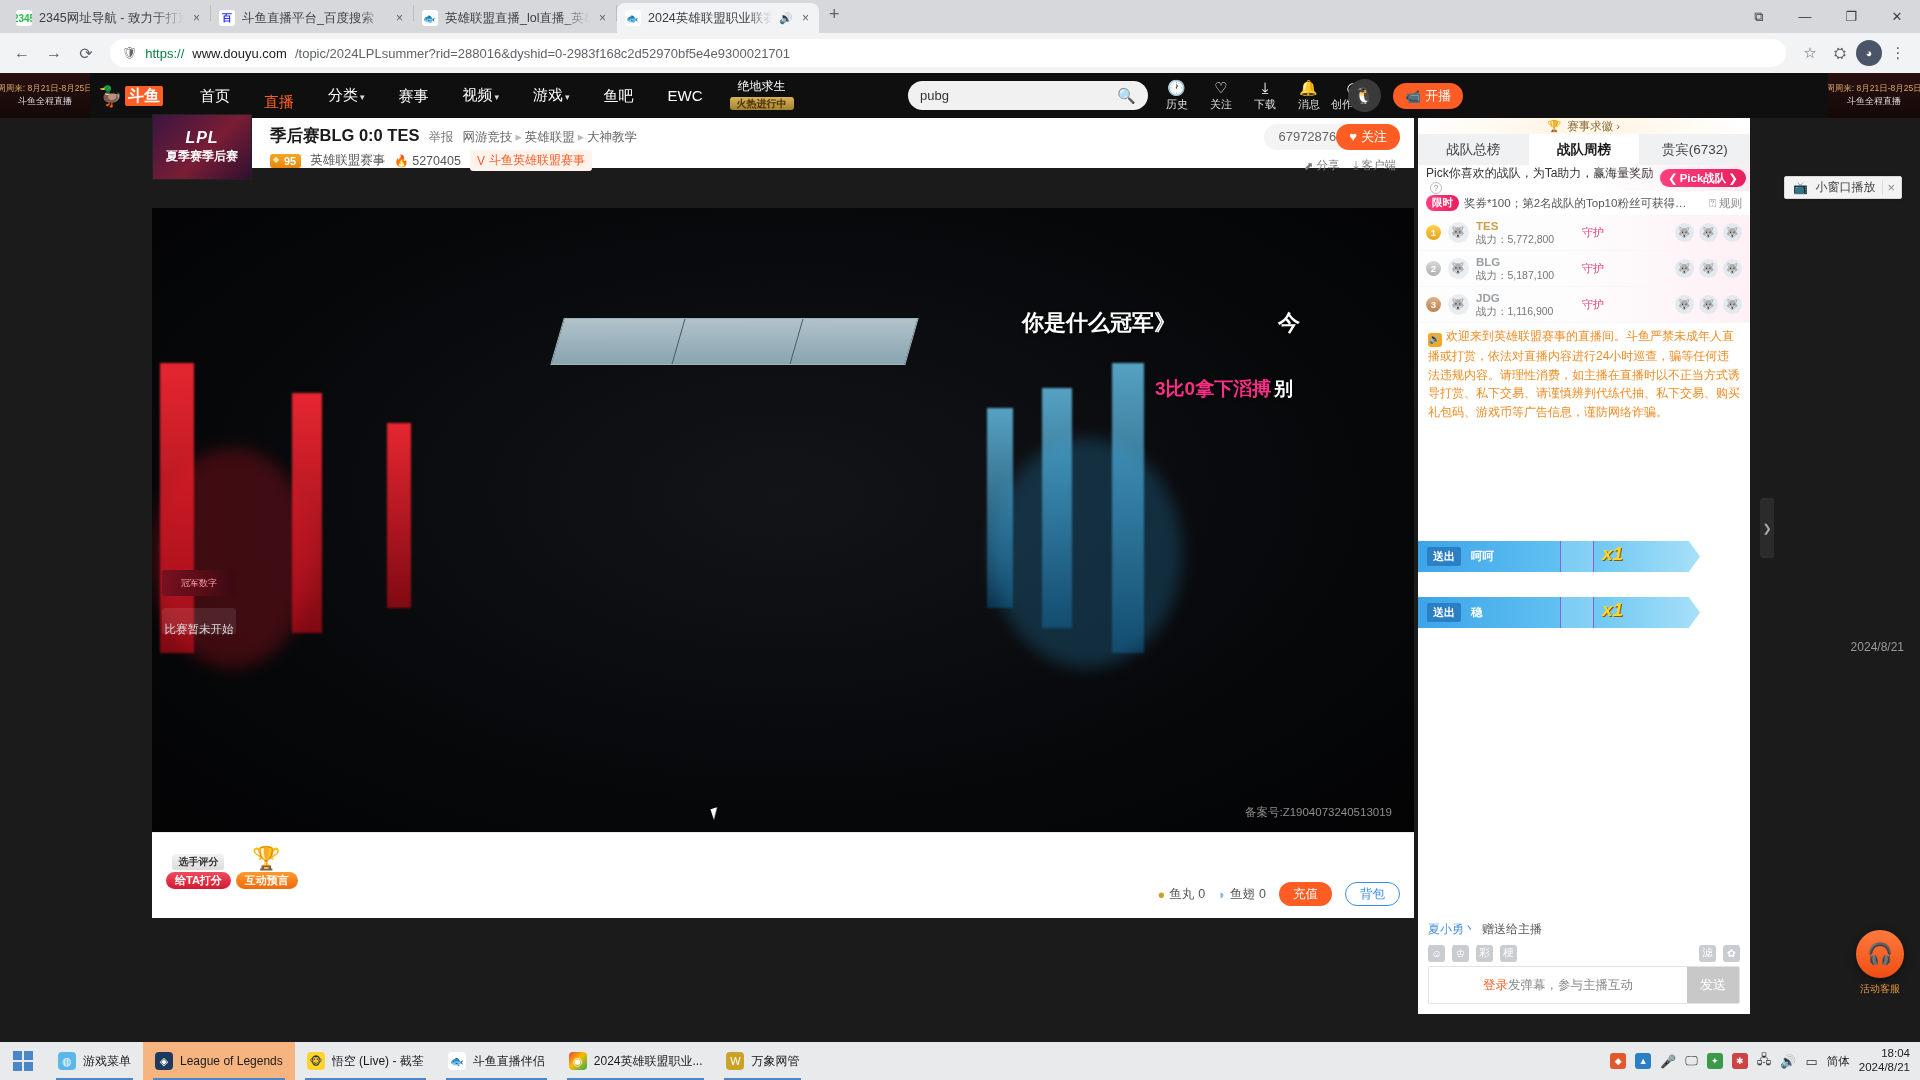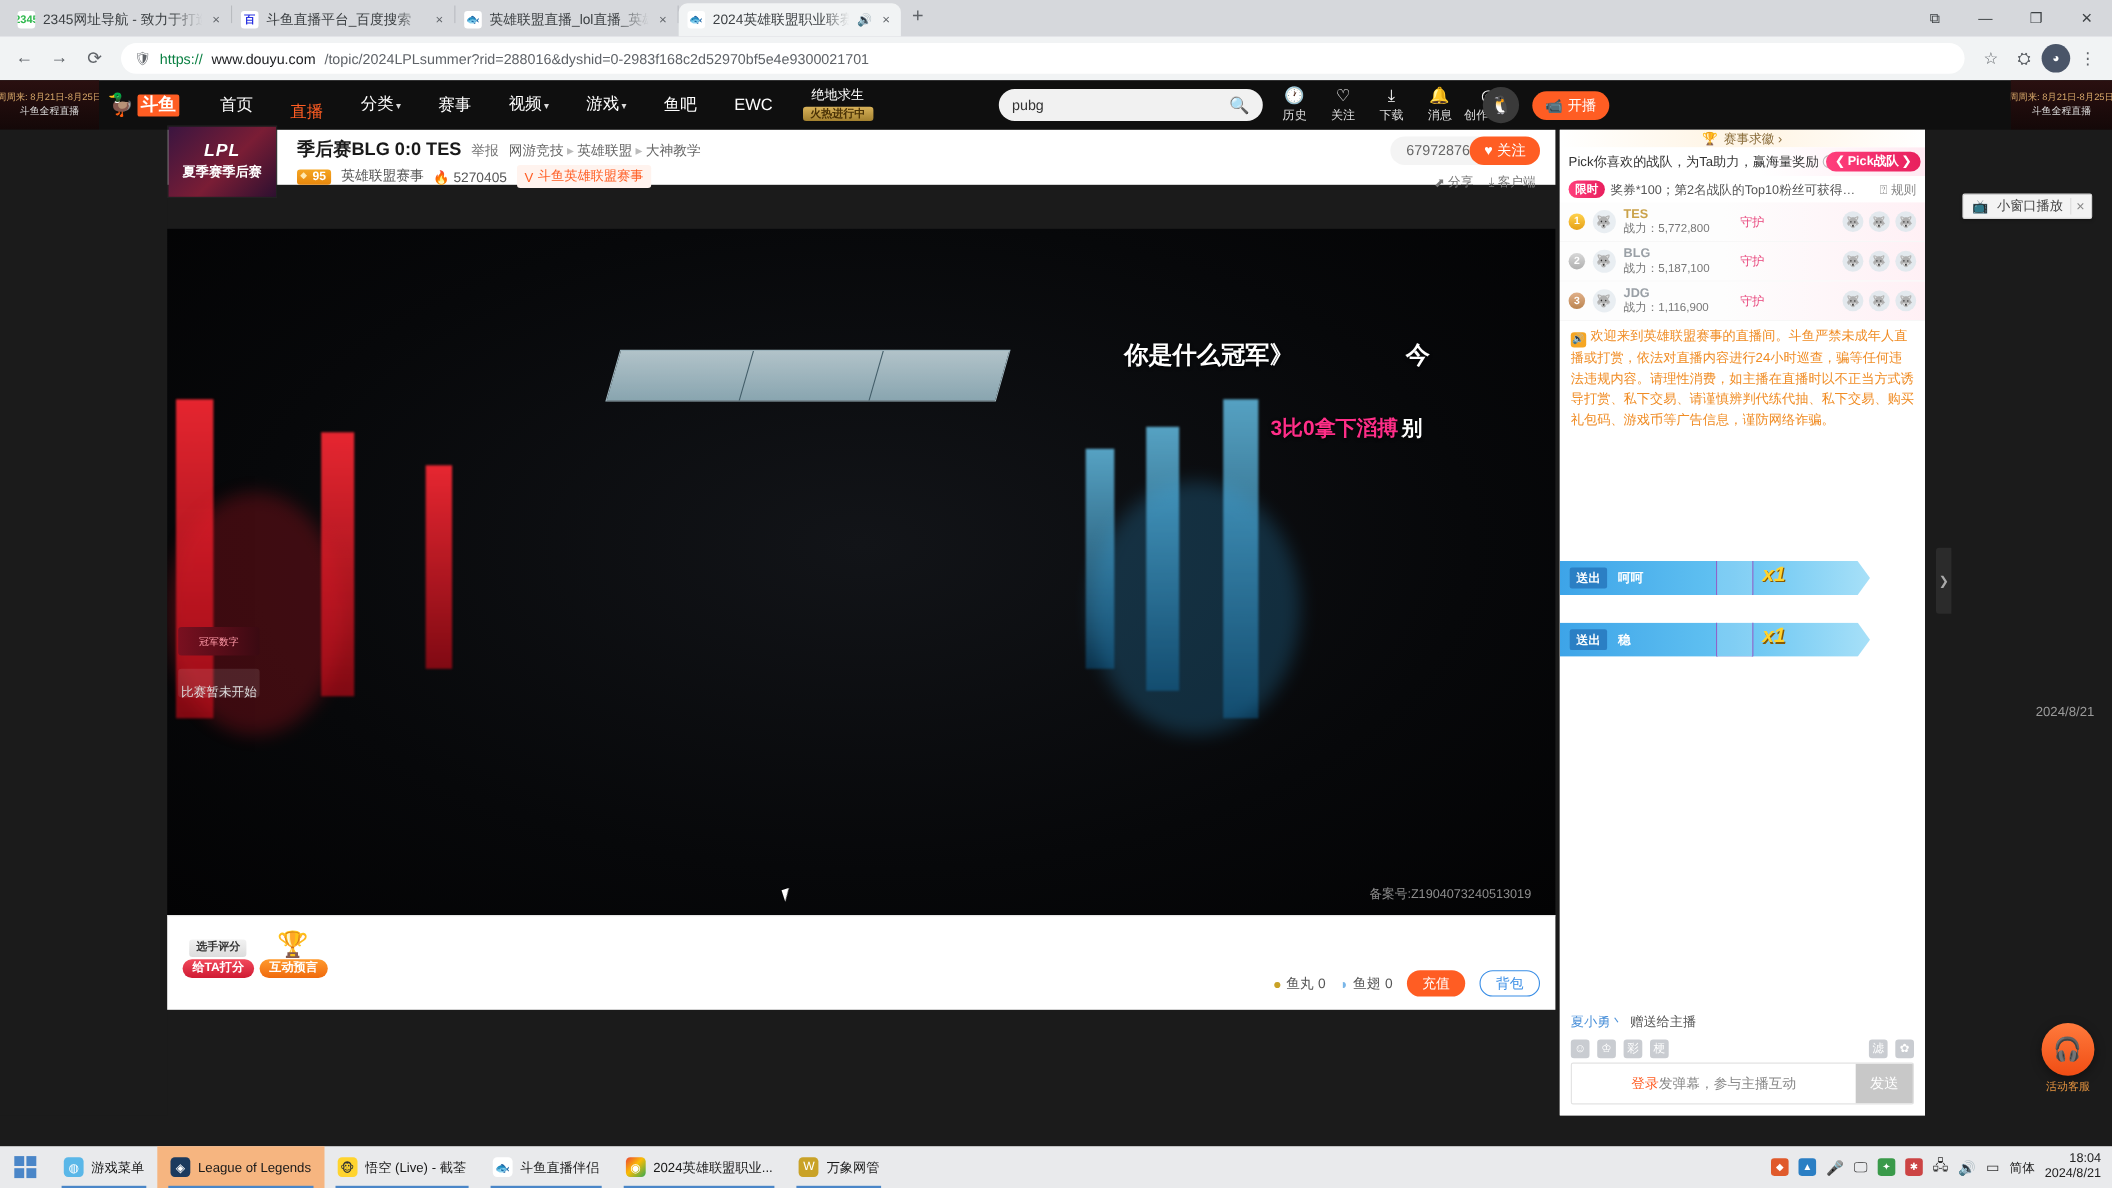--- a/index.html
+++ b/index.html
@@ -297,23 +297,24 @@
     gap: 5px; font-size: 11.5px; color: #8a6d3b;
     background: linear-gradient(90deg,#fff 0%,#fff6e8 40%,#fff6e8 60%,#fff 100%);
   }
   .sb-tabs { height: 31px; display: flex; background: #f0f1f2; }
   .sb-tab {
     flex: 1; display: flex; align-items: center; justify-content: center;
     font-size: 13.5px; color: #444; position: relative;
   }
   .sb-tab.active { background: #fff; color: #1a1a1a; font-weight: bold; }
   .sb-pick-row {
-    height: 26px; display: flex; align-items: center; padding: 0 8px;
+    height: 26px; display: flex; align-items: flex-start; padding: 0 8px;
     font-size: 12px; color: #333; position: relative;
     background: linear-gradient(90deg,#fff 55%,#ffeaf2 100%);
+    flex-direction: column;
   }
   .sb-pick-row .qmark {
     display: inline-flex; width: 12px; height: 12px; border-radius: 50%;
     border: 1px solid #bbb; color: #999; font-size: 9px; align-items: center;
     justify-content: center; margin-left: 4px;
   }
   .pick-btn {
     position: absolute; right: 4px; top: 4px; background: linear-gradient(90deg,#ff3f7c,#e81f5d);
     color: #fff; font-size: 11.5px; font-weight: bold; border-radius: 9px;
     padding: 2px 8px; line-height: 14px; display: flex; align-items: center; gap: 2px;
@@ -727,20 +728,25 @@
       <span class="btn-knapsack">背包</span>
     </div>
   </div>
 
   <div class="sidebar">
     <div class="sb-rank-banner">
       <span>🏆</span>
       <span>赛事求徽 ›</span>
     </div>
 
+    <div class="sb-tabs">
+      <div class="sb-tab">战队总榜</div>
+      <div class="sb-tab active">战队周榜</div>
+      <div class="sb-tab">贵宾(6732)</div>
+    </div>
 
     <div class="sb-pick-row">
       <span>Pick你喜欢的战队，为Ta助力，赢海量奖励</span>
       <span class="qmark">?</span>
       <span class="pick-btn">
         <span>❮</span>
         <span>Pick战队</span>
         <span>❯</span>
       </span>
     </div>

